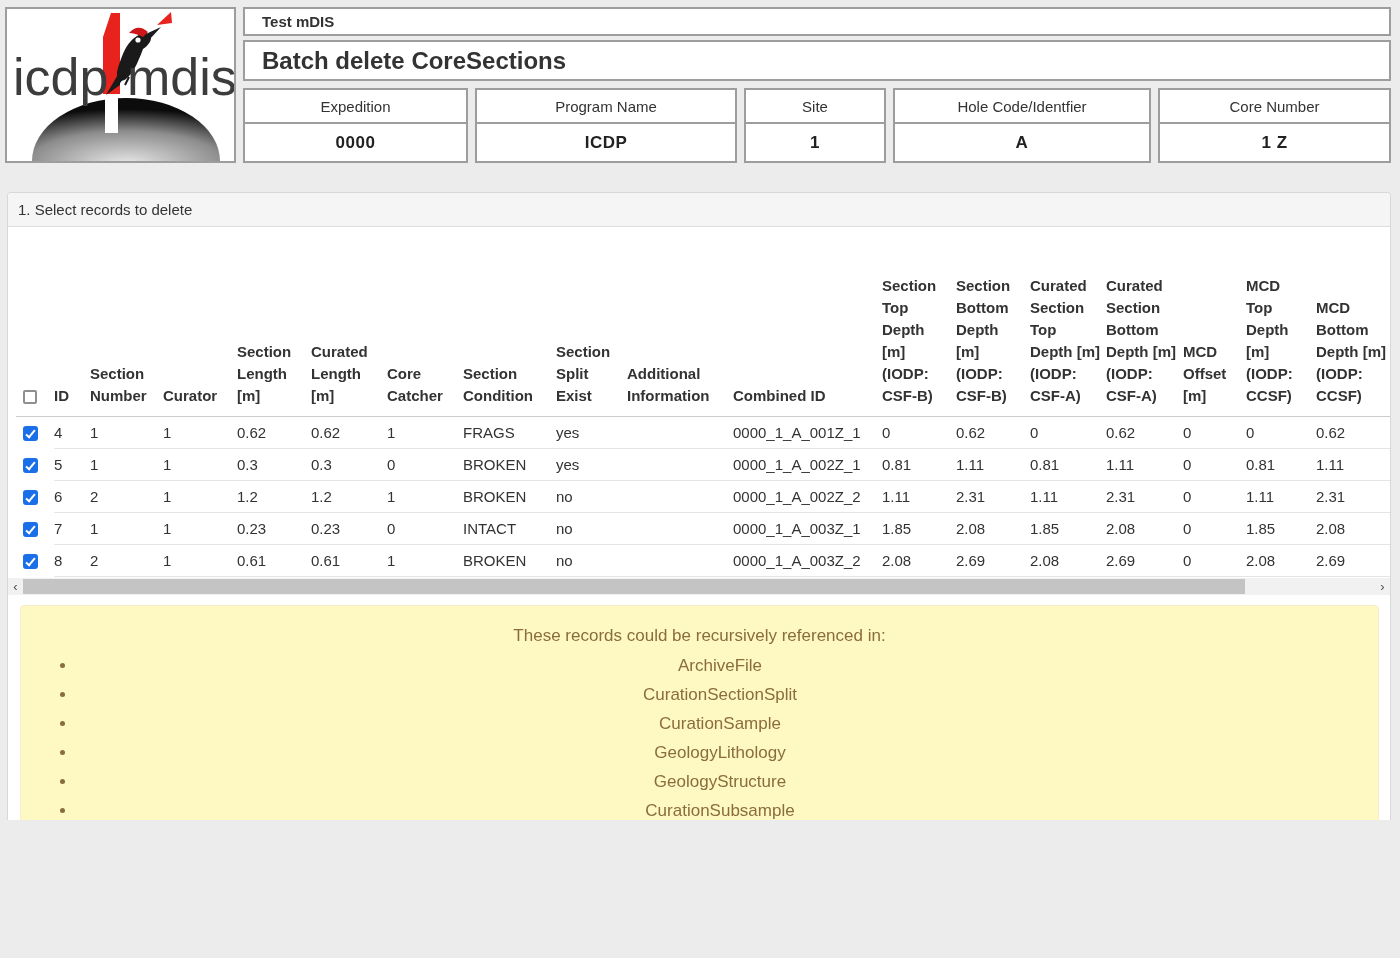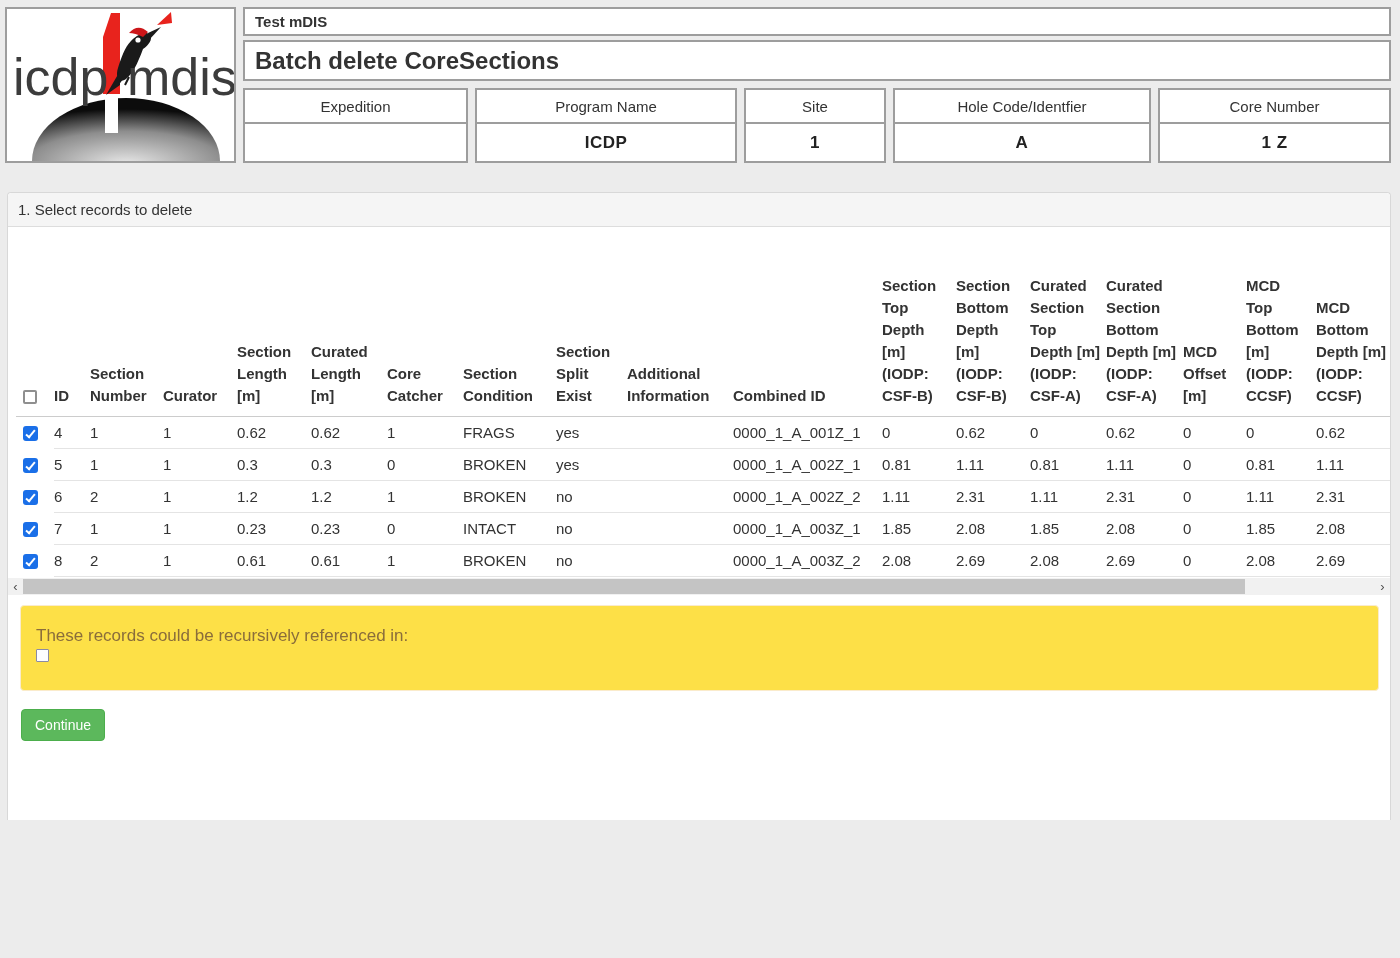--- a/index.html
+++ b/index.html
@@ -11,21 +11,21 @@
   }
   
   .top-header { display:flex; padding:7px 9px 0 5px; }
   .logo-box {
     width:231px; height:156px; border:2px solid #9d9d9d; background:#fff;
     margin-right:7px; flex-shrink:0; overflow:hidden;
   }
   .header-right { flex:1; display:flex; flex-direction:column; }
   .bar {
     border:2px solid #9d9d9d; background:#fff; display:flex; align-items:center;
-    padding-left:10px; font-weight:bold; color:#333;
+    padding-left:17px; font-weight:bold; color:#333;
   }
   .app-title-bar { height:29px; font-size:15px; margin-bottom:4px; }
   .page-title-bar { height:41px; font-size:24px; margin-bottom:7px; }
   .fields-row { display:flex; gap:7px; flex:1; }
   .field-box { border:2px solid #9d9d9d; background:#fff; display:flex; flex-direction:column; }
   .fb-0 { width:225px; } .fb-1 { width:262px; } .fb-2 { width:142px; } .fb-3 { width:258px; } .fb-4 { flex:1; }
   .field-label {
     height:34px; border-bottom:2px solid #9d9d9d; display:flex; align-items:center;
     justify-content:center; font-size:15px; color:#333;text-align:right;
   }
@@ -63,22 +63,22 @@
   .cb.unchecked { width:14px; height:14px; background:#fff; border:2px solid #8f8f8f; border-radius:2px; }
   
   .hscroll {
     margin-top:1px; height:17px; background:#f1f1f1; position:relative;
     display:flex; align-items:center; justify-content:space-between;
   }
   .hs-arrow { width:15px; text-align:center; font-size:13px; color:#505050; line-height:17px; cursor:default; }
   .hs-thumb { position:absolute; left:15px; top:1px; height:15px; width:1222px; background:#c4c4c4; }
   
   .warning-box {
-    margin:10px 11px 0 12px; background:#fde047; border:1px solid #faebcc;
-    border-radius:4px; color:#8a6d3b; padding:20px 15px 28px 15px; font-size:17px;
+    margin:10px 11px 0 12px; background:#fef9c3; border:1px solid #faebcc;
+    border-radius:4px; color:#8a6d3b; padding:20px 15px 28px 15px; font-size:17px;text-align:center;
   }
   .warning-box ul { margin:10px 0 0 0; padding-left:41px; list-style:disc; }
   .warning-box li { margin-bottom:10px; line-height:19px; }
   .recursive-row { display:flex; align-items:center; margin-top:3px; }
   .recursive-label { font-weight:bold; font-size:17px; margin-left:9px; }
   .cb.warn-unchecked { width:13px; height:13px; background:#fdfdff; border:1px solid #8b8ba4; border-radius:1px; }
   
   .continue-btn {
     margin:18px 0 0 13px; background:#5cb85c; border:1px solid #4cae4c; color:#fff;
     font-size:14px; padding:7px 13px; border-radius:4px; cursor:pointer;
@@ -120,20 +120,21 @@
       <text x="6" y="86" font-size="52" font-family="Liberation Sans, DejaVu Sans, sans-serif" fill="#3c3c3c">icdp</text>
       <text x="120" y="86" font-size="52" font-family="Liberation Sans, DejaVu Sans, sans-serif" fill="#3c3c3c">mdis</text>
     </svg>
   </div>
   <div class="header-right">
     <div class="bar app-title-bar">Test mDIS</div>
     <div class="bar page-title-bar">Batch delete CoreSections</div>
     <div class="fields-row">
       <div class="field-box fb-0">
         <div class="field-label">Expedition</div>
+        <div class="field-value">0000</div>
       </div>
       <div class="field-box fb-1">
         <div class="field-label">Program Name</div>
         <div class="field-value">ICDP</div>
       </div>
       <div class="field-box fb-2">
         <div class="field-label">Site</div>
         <div class="field-value">1</div>
       </div>
       <div class="field-box fb-3">
@@ -186,21 +187,21 @@
           <th>Core Catcher</th>
           <th>Section Condition</th>
           <th>Section Split Exist</th>
           <th>Additional Information</th>
           <th>Combined ID</th>
           <th>Section Top Depth [m] (IODP: CSF-B)</th>
           <th>Section Bottom Depth [m] (IODP: CSF-B)</th>
           <th>Curated Section Top Depth [m] (IODP: CSF-A)</th>
           <th>Curated Section Bottom Depth [m] (IODP: CSF-A)</th>
           <th>MCD Offset [m]</th>
-          <th>MCD Top Bottom [m] (IODP: CCSF)</th>
+          <th>MCD Top Depth [m] (IODP: CCSF)</th>
           <th>MCD Bottom Depth [m] (IODP: CCSF)</th>
         </tr>
       </thead>
       <tbody id="table-body">
           <tr>
             <td class="checkcell"><span class="cb checked"></span></td>
             <td>4</td>
             <td>1</td>
             <td>1</td>
             <td>0.62</td>
@@ -303,19 +304,27 @@
   </div>
 
   <div class="hscroll">
     <span class="hs-arrow">‹</span>
     <div class="hs-thumb"></div>
     <span class="hs-arrow">›</span>
   </div>
 
   <div class="warning-box">
     <div>These records could be recursively referenced in:</div>
+    <ul>
+      <li>ArchiveFile</li>
+      <li>CurationSectionSplit</li>
+      <li>CurationSample</li>
+      <li>GeologyLithology</li>
+      <li>GeologyStructure</li>
+      <li>CurationSubsample</li>
+    </ul>
     <div class="recursive-row">
       <span class="cb warn-unchecked"></span>
     </div>
   </div>
 
   <button class="continue-btn">Continue</button>
 </div>
 
 </body></html>

